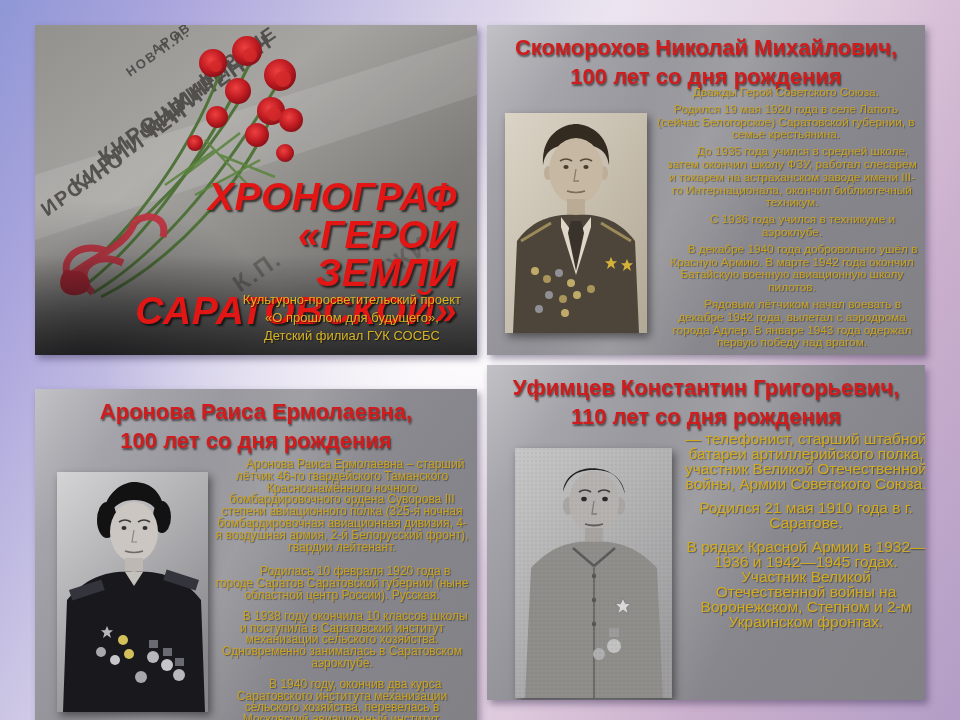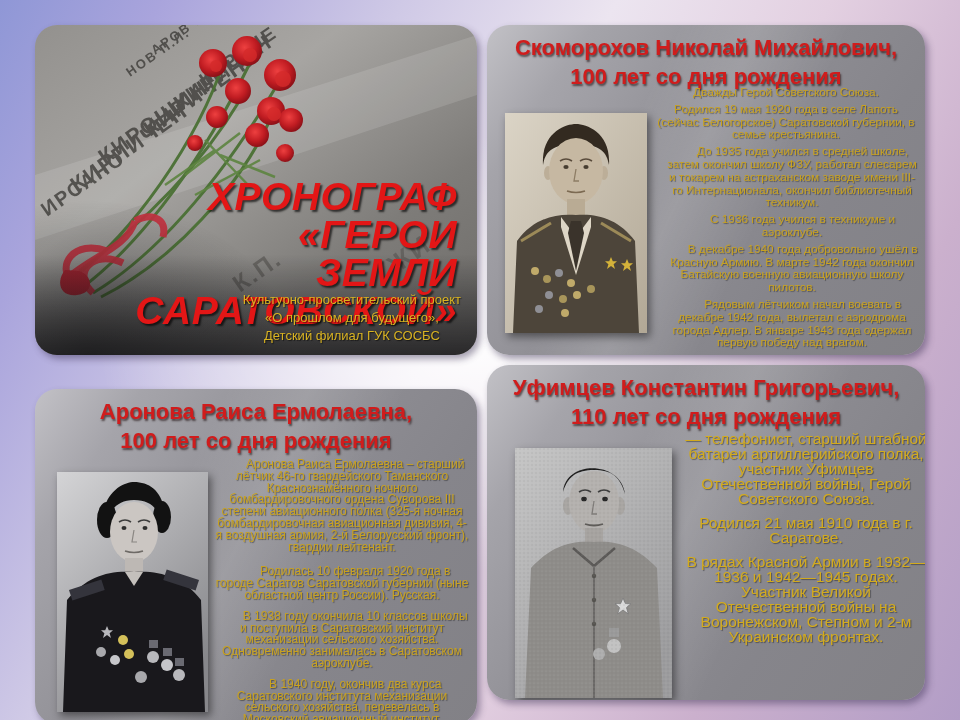--- a/index.html
+++ b/index.html
@@ -3,21 +3,21 @@
 <meta charset="utf-8">
 <style>
   html,body{margin:0;padding:0;background:#777;}
   .stage{
     position:relative;width:960px;height:720px;overflow:hidden;
     font-family:"Liberation Sans",sans-serif;
     background:
       radial-gradient(ellipse 55% 42% at 50% 49%, rgba(255,255,255,.92) 0%, rgba(255,255,255,0) 72%),
       linear-gradient(118deg,#8f97d6 0%,#a9a4dc 12%,#cfc9e6 30%,#ece5f0 46%,#e3d0e1 62%,#cbb0cd 80%,#b29dc6 100%);
   }
-  .panel{position:absolute;overflow:hidden;box-shadow:3px 4px 7px rgba(55,45,80,.45);border-radius:22px;}
+  .panel{position:absolute;overflow:hidden;box-shadow:3px 4px 7px rgba(55,45,80,.45);}
   .panel.gray{
     background:linear-gradient(125deg,#c2c1c6 0%,#a5a4aa 16%,#908f95 42%,#86858b 70%,#828186 100%);
   }
   .panel.gray::before{
     content:"";position:absolute;inset:0;pointer-events:none;
     background:linear-gradient(115deg,transparent 32%,rgba(255,255,255,.14) 46%,transparent 62%);
   }
   #panel-intro{left:35px;top:25px;width:442px;height:330px;}
   #panel-skomorokhov{left:487px;top:25px;width:438px;height:330px;}
   #panel-aronova{left:35px;top:365px;width:442px;height:335px;margin-top:24px;}
@@ -295,19 +295,19 @@
           <circle cx="79" cy="152" r="2.2" fill="#55534f"></circle>
           <circle cx="79" cy="176" r="2.2" fill="#55534f"></circle>
         <polygon transform="translate(108,158)" points="0,-8 2.4,-2.4 8,-2.4 3.5,1.6 5.3,8 0,4 -5.3,8 -3.5,1.6 -8,-2.4 -2.4,-2.4" fill="#dadada" stroke="#777" stroke-width=".8"></polygon>
         <rect x="94" y="180" width="10" height="9" fill="#9a9a9a"></rect>
         <circle cx="99" cy="198" r="7" fill="#c2c2c2"></circle>
         <circle cx="84" cy="206" r="6" fill="#aeaeae"></circle>
         <rect width="157" height="250" fill="url(#dots)" opacity=".22"></rect>
       </svg>
     </div>
     <div class="bio">
-      <p>— телефонист, старший штабной батареи артиллерийского полка, участник Уфимцев Отечественной войны, Герой Советского Союза.</p>
+      <p>— телефонист, старший штабной батареи артиллерийского полка, участник Великой Отечественной войны, Армии Советского Союза.</p>
       <p>Родился 21 мая 1910 года в г. Саратове.</p>
       <p>В рядах Красной Армии в 1932—1936 и 1942—1945 годах. Участник Великой Отечественной войны на Воронежском, Степном и 2-м Украинском фронтах.</p>
     </div>
   </section>
 
 </div>
 
 </body></html>

